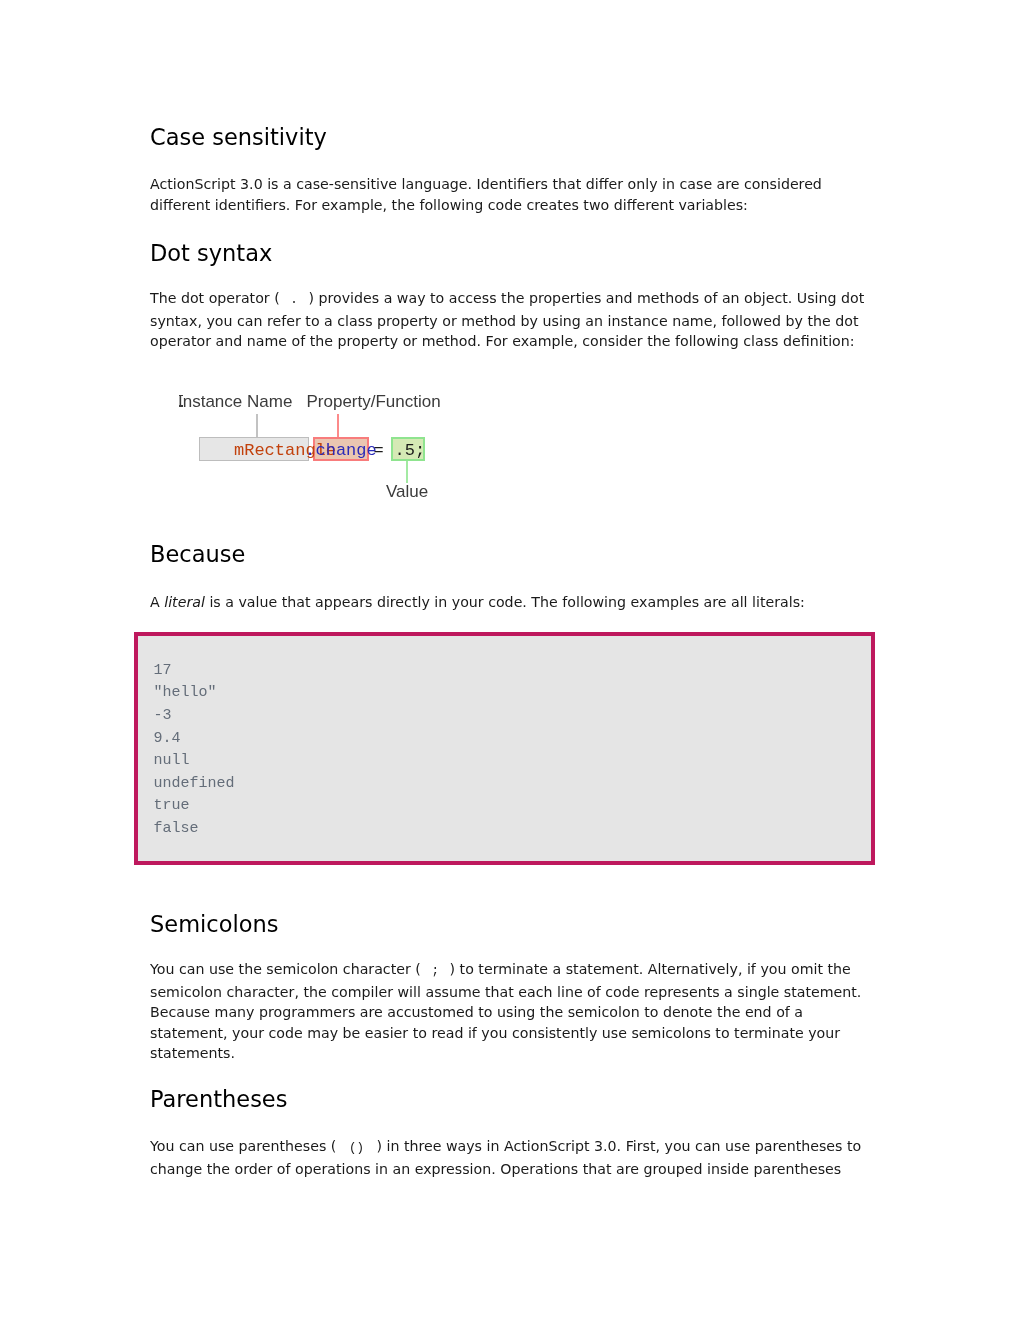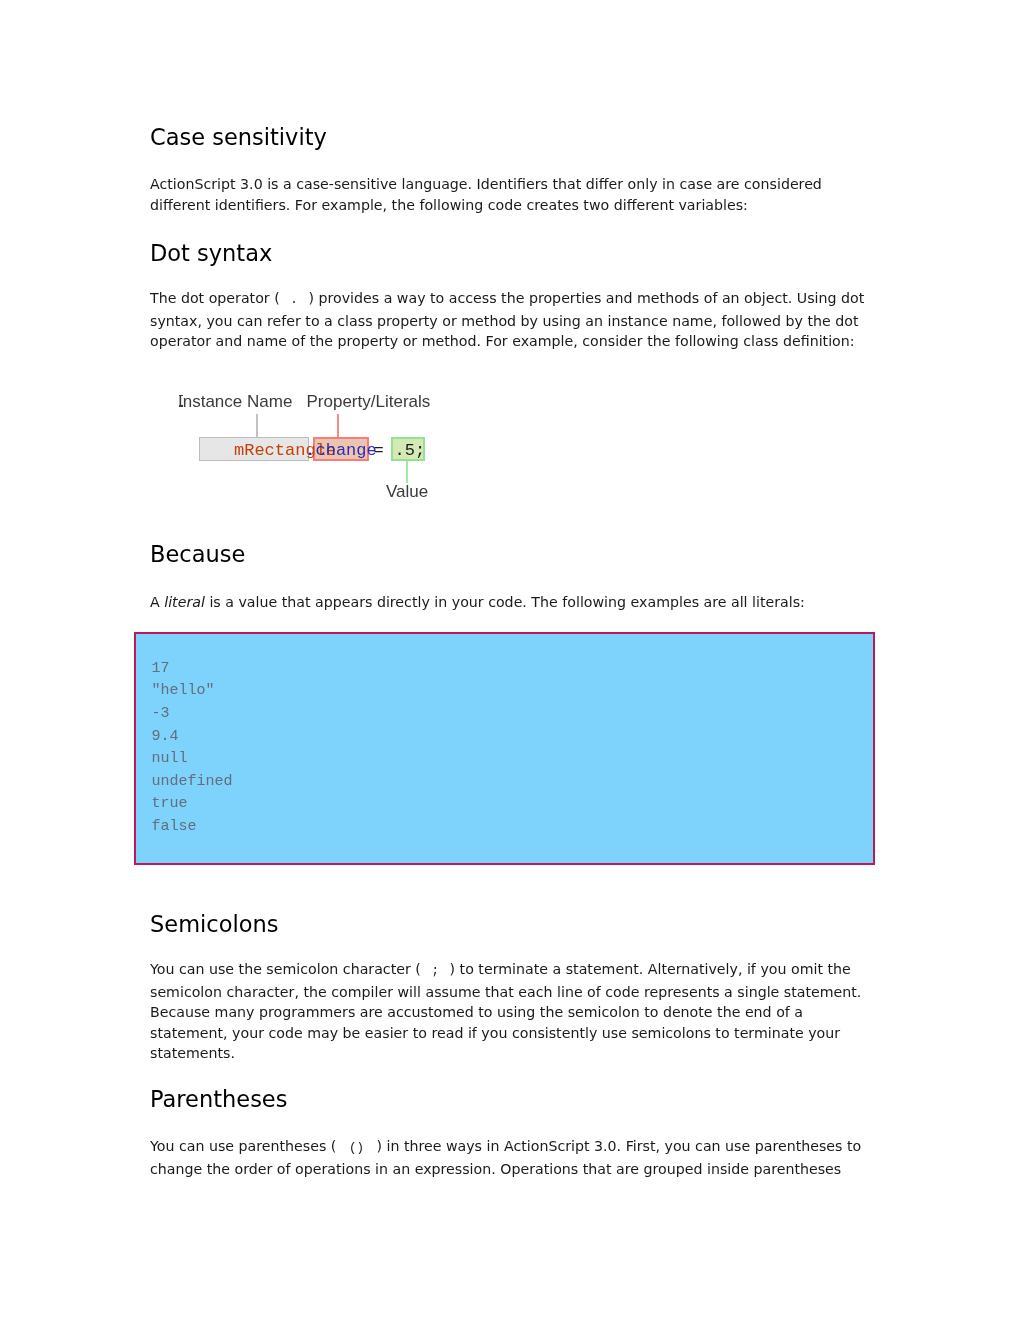--- a/index.html
+++ b/index.html
@@ -5,21 +5,21 @@
   html,body{margin:0;padding:0;background:#ffffff;}
   body{width:1020px;height:1320px;font-family:"DejaVu Sans",sans-serif;}
   .page{position:relative;width:1020px;height:1320px;background:#fff;overflow:hidden;transform:translateZ(0);}
   .content{position:absolute;left:150px;top:0;width:720px;transform:translateZ(0);}
 
   h2{font-family:"DejaVu Sans",sans-serif;font-weight:400;font-size:22.5px;color:#000;margin:0;padding:0;line-height:27px;text-align:center;}
   p{font-family:"DejaVu Sans",sans-serif;font-size:14.2px;color:#1a1a1a;line-height:20.5px;margin:0;padding:0;}
   .ital{font-style:italic;}
   code{font-family:"Liberation Mono",monospace;font-size:12.5px;color:#1a1a1a;padding:0 10.6px;}
 
-  .code-block{background:#7dd3fc;border:2px solid #be185d;box-sizing:border-box;}
+  .code-block{background:#e5e5e5;border:4px solid #be185d;box-sizing:border-box;}
   .code-block pre{font-family:"Liberation Mono",monospace;font-size:15px;color:#646d79;margin:0;line-height:22.6px;white-space:pre;transform:translateZ(0);}
 
   
   .diagram{position:absolute;filter:blur(0.4px);}
   .dg-label{position:absolute;font-family:"Liberation Sans",sans-serif;font-size:17px;color:#3b3b3b;white-space:nowrap;line-height:17px;}
   .dg-box{position:absolute;box-sizing:border-box;}
   .dg-line{position:absolute;}
   .dg-serif{position:absolute;}
   .dg-code{position:absolute;font-family:"Liberation Mono",monospace;font-size:17px;white-space:pre;}
 </style>
@@ -32,21 +32,21 @@
     <h2 style="position:absolute;left:0;top:123.5px">Case sensitivity</h2>
     <p style="position:absolute;left:0;top:174px;width:720px">ActionScript 3.0 is a case-sensitive language. Identifiers that differ only in case are considered different identifiers. For example, the following code creates two different variables:</p>
 
     <h2 style="position:absolute;left:0;top:239.5px">Dot syntax</h2>
     <p style="position:absolute;left:0;top:288px;width:720px"><span>The dot operator (</span><code>.</code><span>) provides a way to access the properties and methods of an object. Using dot syntax, you can refer to a class property or method by using an instance name, followed by the dot operator and name of the property or method. For example, consider the following class definition:</span></p>
 
     <div class="diagram" style="left:0px;top:388px;width:300px;height:120px">
       <span class="dg-label" style="left:28px;top:5px">Instance Name</span>
       <div class="dg-serif" style="left: 29px; top: 6.7px; width: 4.3px; height: 1.4px; background: rgb(59, 59, 59);"></div>
       <div class="dg-serif" style="left: 29px; top: 17.3px; width: 4.3px; height: 1.5px; background: rgb(59, 59, 59);"></div>
-      <span class="dg-label" style="left:156.5px;top:5px">Property/Literals</span>
+      <span class="dg-label" style="left:156.5px;top:5px">Property/Function</span>
       <span class="dg-label" style="left:236px;top:95px">Value</span>
 
       <div class="dg-line" style="left: 106px; top: 26px; width: 1.6px; height: 23px; background: rgb(194, 194, 194);"></div>
       <div class="dg-line" style="left: 187px; top: 26px; width: 2.2px; height: 23px; background: rgb(252, 138, 138);"></div>
       <div class="dg-line" style="left: 255.9px; top: 72.6px; width: 2.1px; height: 22.5px; background: rgb(163, 234, 163);"></div>
 
       <div class="dg-box" style="left: 48.5px; top: 48.5px; width: 110px; height: 24.5px; border: 1.3px solid rgb(189, 189, 189); background: rgb(230, 230, 230);"></div>
       <div class="dg-box" style="left: 162.5px; top: 48.5px; width: 56.5px; height: 24.5px; border: 2px solid rgb(248, 124, 124); background: rgb(234, 198, 177);"></div>
       <div class="dg-box" style="left: 240.5px; top: 48.5px; width: 34.5px; height: 24.5px; border: 2px solid rgb(143, 228, 143); background: rgb(213, 233, 181);"></div>
 

